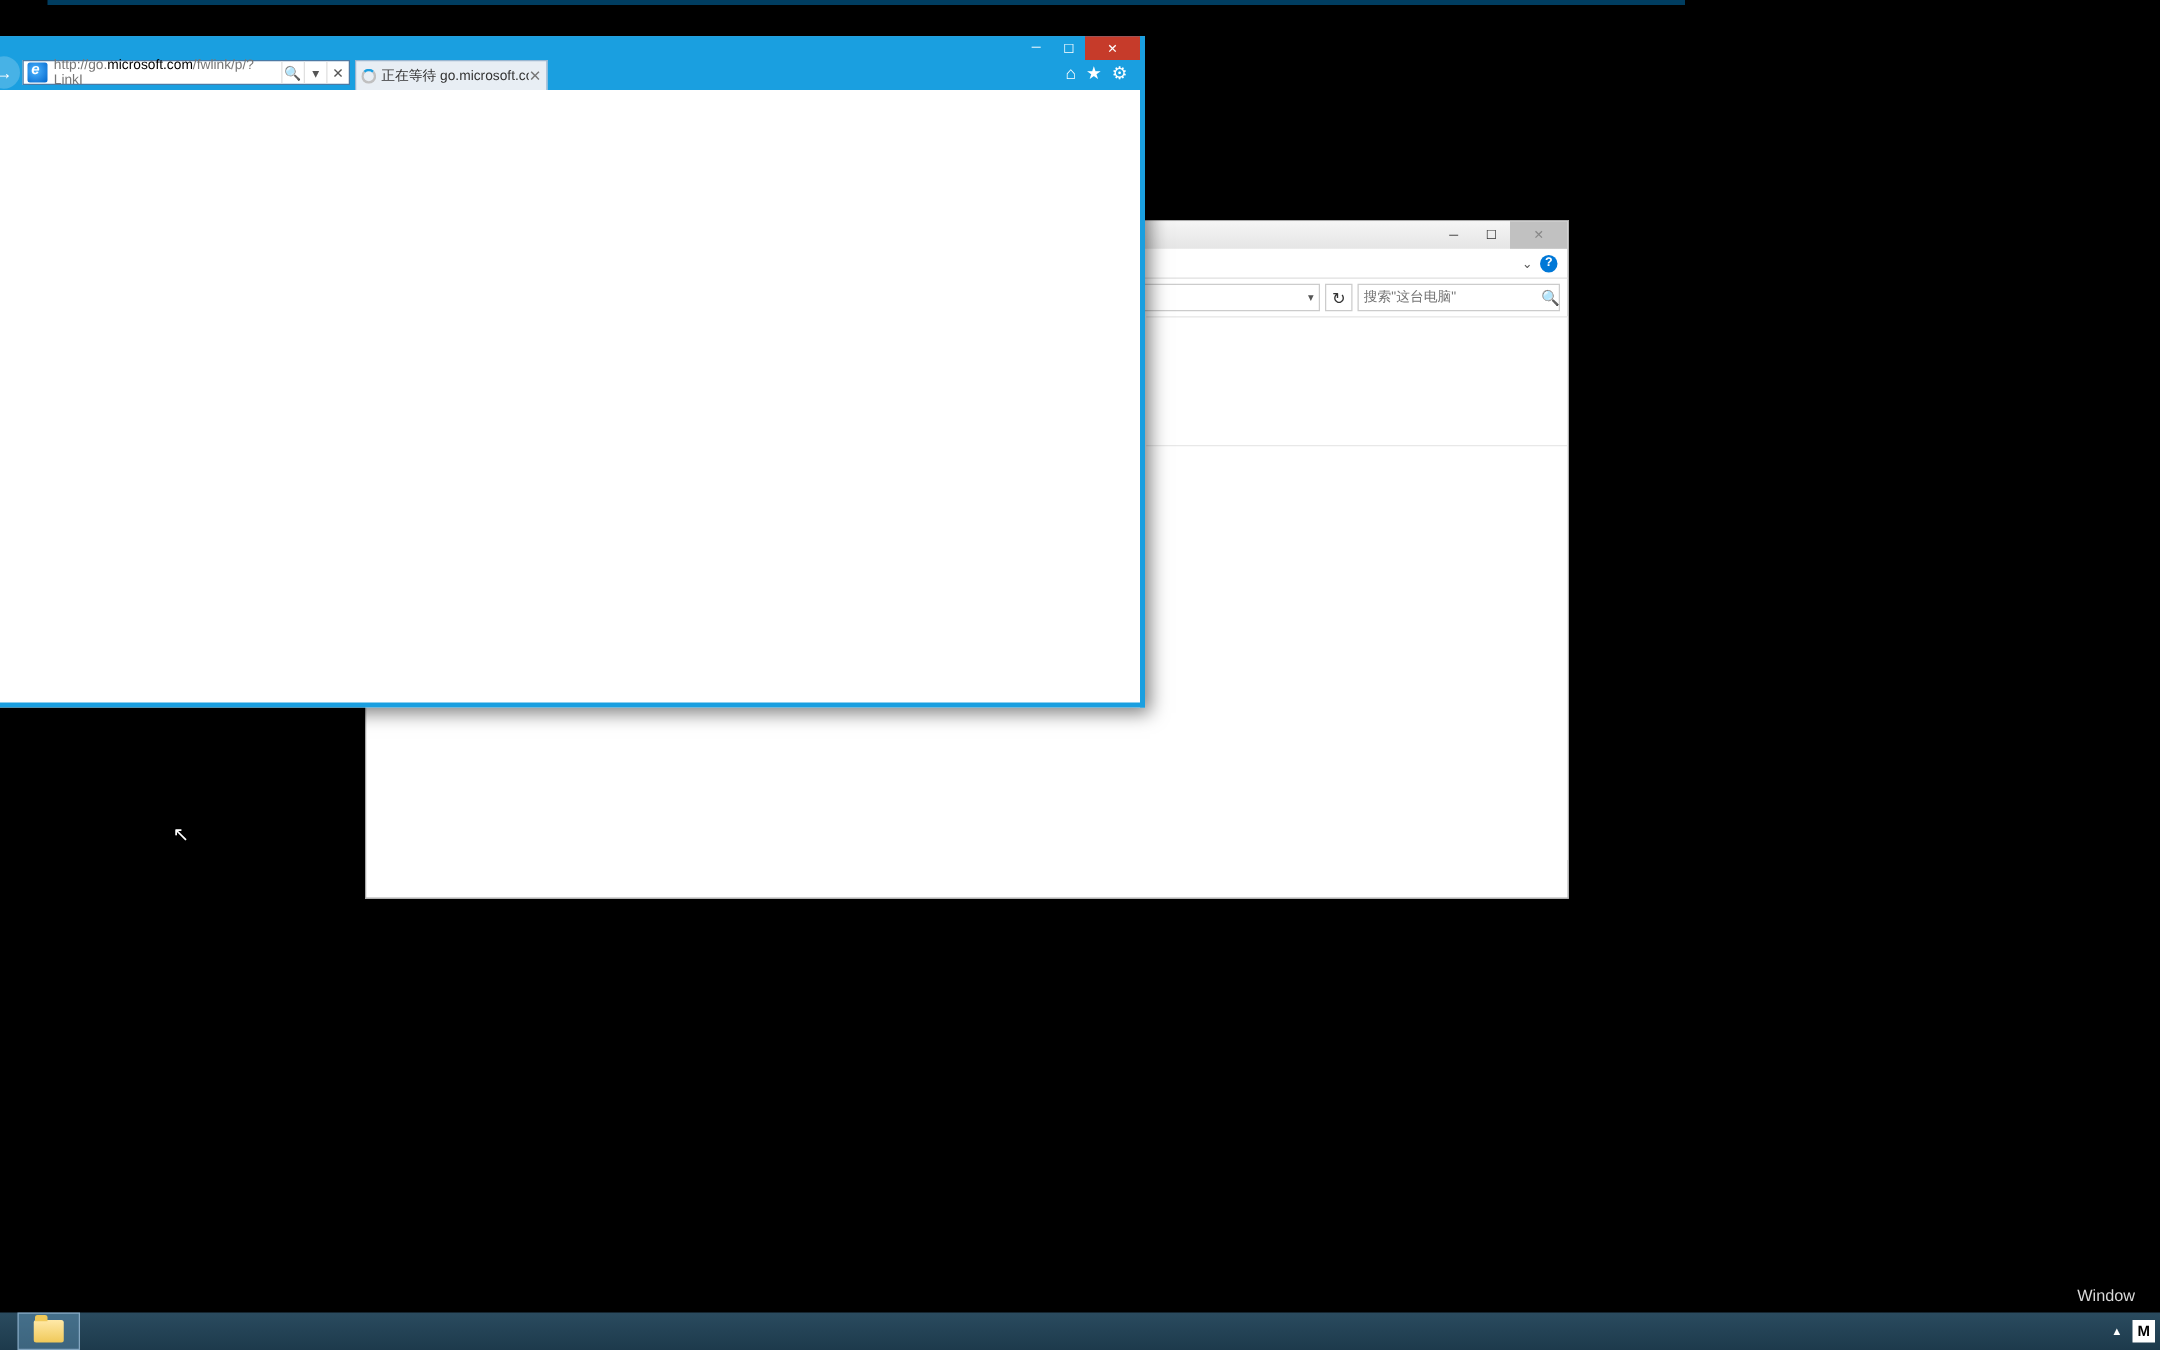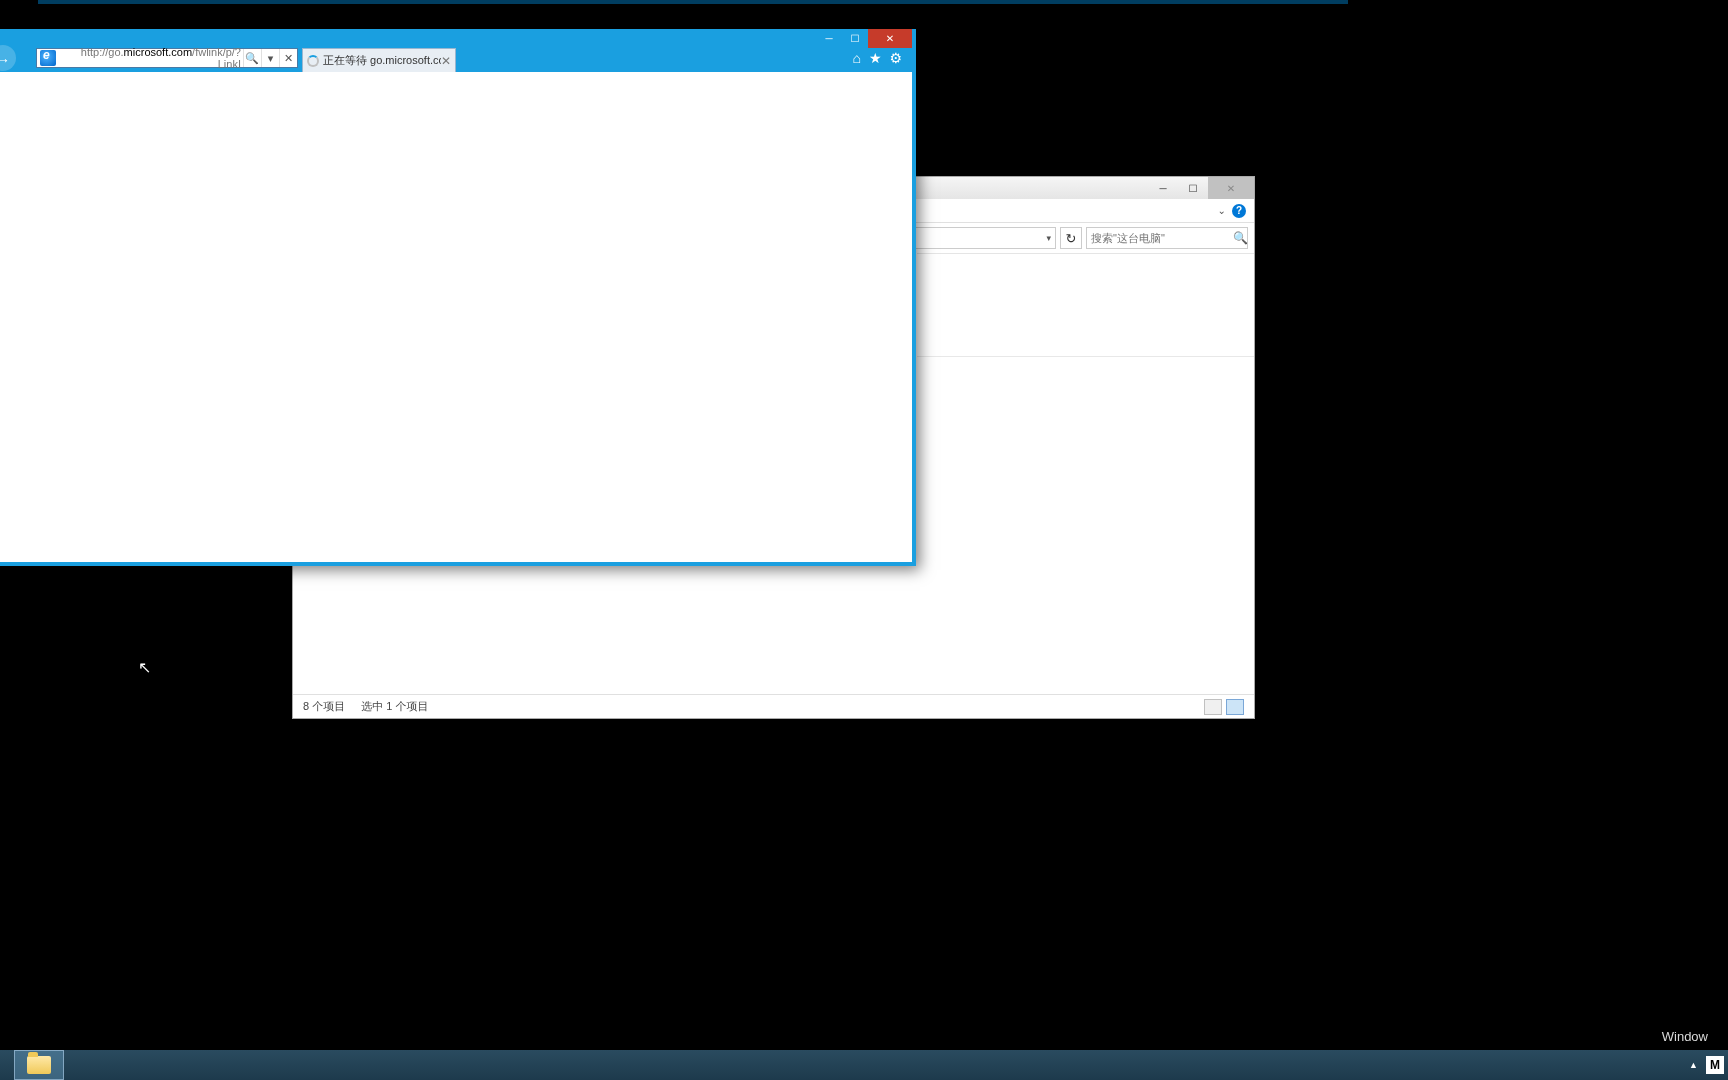--- a/index.html
+++ b/index.html
@@ -30,21 +30,21 @@
 .view-toggle { width: 18px; height: 16px; border: 1px solid #c0c0c0; background: #f0f0f0; }
 .view-toggle.active { background: #cce4f7; border-color: #7aa7d7; }
 
 
 .ie-window { position: absolute; top: 29px; left: 0; width: 916px; height: 537px; background: #fff; border: 4px solid #1a9fe0; border-left: none; box-shadow: 4px 4px 14px rgba(0,0,0,0.5); }
 .ie-titlebar { height: 15px; background: #1a9fe0; display: flex; justify-content: flex-end; align-items: stretch; margin-top: -4px; }
 .ie-titlebar .tb-btn { width: 26px; height: 19px; display: flex; align-items: center; justify-content: center; color: #fff; font-size: 10px; }
 .ie-titlebar .tb-close { width: 44px; background: #c63b2a; }
 .ie-chrome { height: 28px; background: #1a9fe0; display: flex; align-items: center; padding-left: 0; }
 .nav-arrow { width: 26px; height: 26px; border-radius: 50%; background: rgba(255,255,255,0.2); display: flex; align-items: center; justify-content: center; color: #fff; font-size: 14px; margin-right: -10px; position: relative; left: -10px;}
-.addr-wrap { display: flex; align-items: center; height: 20px; background: #fff; border: 1px solid #4a7aa5; margin-left: 20px; text-align: right; }
+.addr-wrap { display: flex; align-items: center; height: 20px; background: #fff; border: 1px solid #4a7aa5; margin-left: 2px; }
 .ie-favicon { width: 16px; height: 16px; margin: 0 3px; background: radial-gradient(circle at 40% 40%, #4db4ff, #0066cc); border-radius: 2px; position: relative; }
 .ie-favicon::after { content: "e"; position: absolute; top: -2px; left: 3px; color: #fff; font-size: 12px; font-style: italic; font-weight: bold; }
 .addr-input { width: 184px; border: none; outline: none; font-size: 11px; padding: 0 2px; color: #777; }
 .addr-input .domain { color: #000; }
 .addr-ctrls { display: flex; align-items: center; height: 100%; }
 .addr-ctrls .ctl { width: 18px; height: 100%; display: flex; align-items: center; justify-content: center; font-size: 11px; color: #555; border-left: 1px solid #e0e0e0; }
 .tab { width: 154px; height: 24px; background: #e8eef4; border: 1px solid #9ab6d0; border-bottom: none; margin-left: 4px; display: flex; align-items: center; padding: 0 4px; font-size: 11px; color: #333; position: relative; top: 2px; }
 .tab .spinner { width: 12px; height: 12px; border: 2px solid #c0c0c0; border-top-color: #1a9fe0; border-radius: 50%; margin-right: 4px; }
 .tab .tab-title { flex: 1; white-space: nowrap; overflow: hidden; }
 .tab .tab-close { font-size: 12px; color: #777; }
@@ -90,28 +90,20 @@
     </div>
     <div class="refresh-btn">↻</div>
     <div class="search-box">
       <input class="search-input" placeholder="搜索&quot;这台电脑&quot;" style="">
       <span class="search-icon">🔍</span>
     </div>
   </div>
   <div class="explorer-content">
     <div class="divider"></div>
   </div>
-  <div class="explorer-status">
-    <span>8 个项目</span>
-    <span>选中 1 个项目</span>
-    <div class="view-toggles">
-      <div class="view-toggle"></div>
-      <div class="view-toggle active"></div>
-    </div>
-  </div>
 </div>
 
 <div class="ie-window">
   <div class="ie-titlebar">
     <div class="tb-btn">─</div>
     <div class="tb-btn">☐</div>
     <div class="tb-btn tb-close">✕</div>
   </div>
   <div class="ie-chrome">
     <div class="nav-arrow">→</div>

